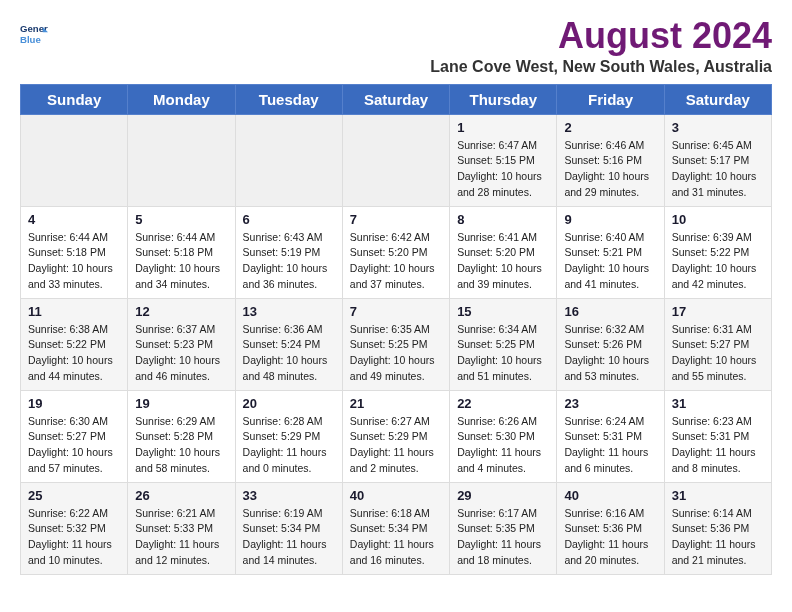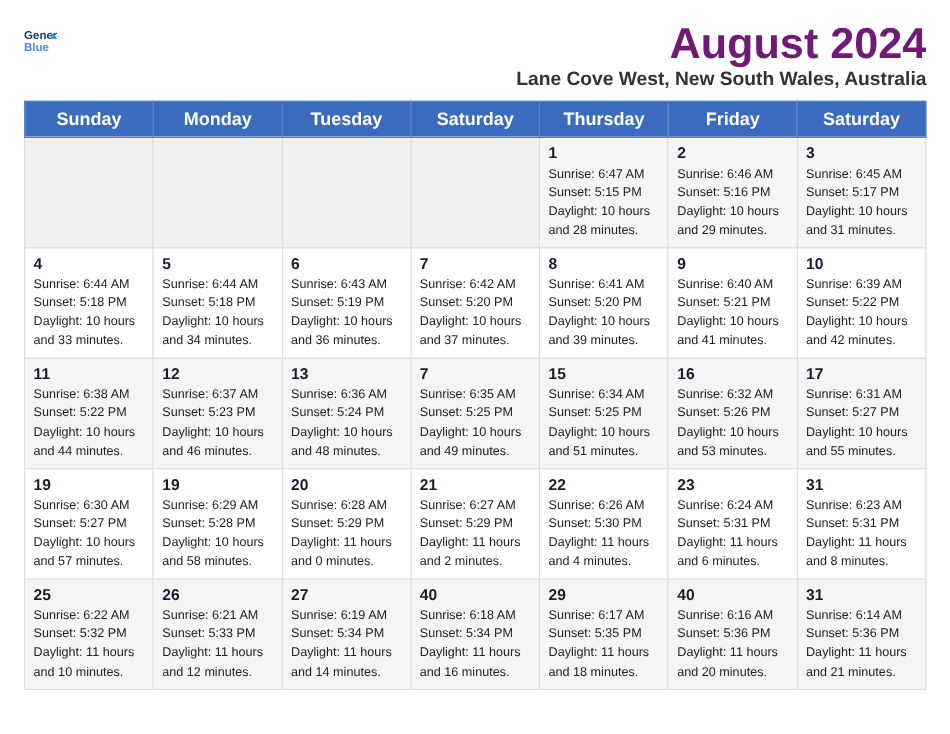--- a/index.html
+++ b/index.html
@@ -231,21 +231,21 @@
       <tr>
         <td>
           <span class="day-number">25</span>
           <div class="cell-info">Sunrise: 6:22 AM<br>Sunset: 5:32 PM<br>Daylight: 11 hours<br>and 10 minutes.</div>
         </td>
         <td>
           <span class="day-number">26</span>
           <div class="cell-info">Sunrise: 6:21 AM<br>Sunset: 5:33 PM<br>Daylight: 11 hours<br>and 12 minutes.</div>
         </td>
         <td>
-          <span class="day-number">27</span>
+          <span class="day-number">33</span>
           <div class="cell-info">Sunrise: 6:19 AM<br>Sunset: 5:34 PM<br>Daylight: 11 hours<br>and 14 minutes.</div>
         </td>
         <td>
           <span class="day-number">40</span>
           <div class="cell-info">Sunrise: 6:18 AM<br>Sunset: 5:34 PM<br>Daylight: 11 hours<br>and 16 minutes.</div>
         </td>
         <td>
           <span class="day-number">29</span>
           <div class="cell-info">Sunrise: 6:17 AM<br>Sunset: 5:35 PM<br>Daylight: 11 hours<br>and 18 minutes.</div>
         </td>

